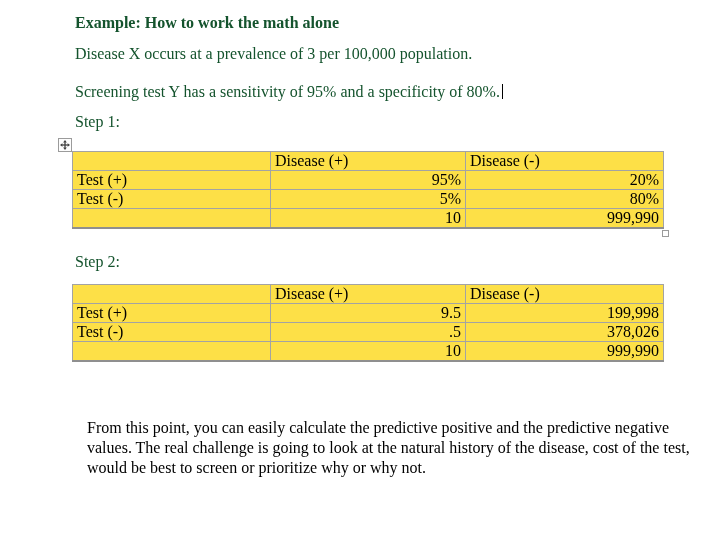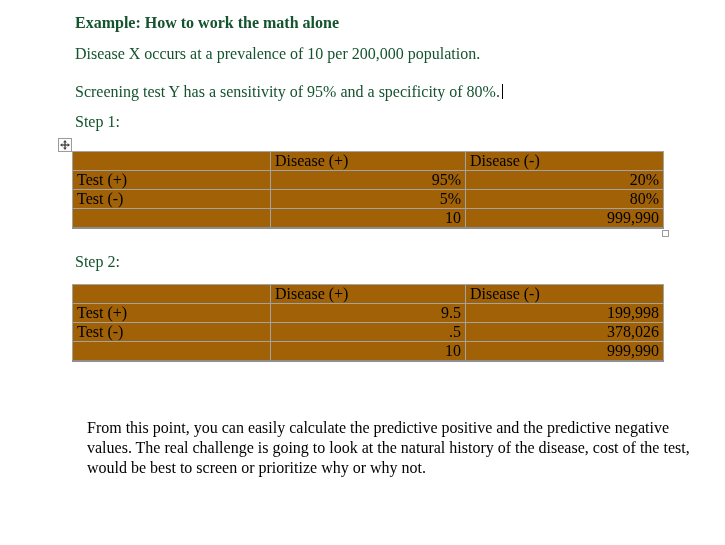--- a/index.html
+++ b/index.html
@@ -38,21 +38,21 @@
     vertical-align: -2px;
   }
 
   
   table.word-table {
     position: absolute;
     left: 72px;
     border-collapse: collapse;
     table-layout: fixed;
     width: 591px;
-    background: #a16207;
+    background: #fde047;
   }
   table.t1 { top: 151px; }
   table.t2 { top: 284px; }
   table.word-table td {
     border: 1px solid #a3a3a3;
     font-size: 16px;
     line-height: 18px;
     height: 19px;
     padding: 0 4px;
     overflow: hidden;
@@ -99,21 +99,21 @@
     white-space: nowrap;
   }
 </style>
 </head>
 <body>
 
 <div class="page">
 
   <div class="textline doc-title">Example: How to work the math alone</div>
 
-  <div class="textline p-prevalence">Disease X occurs at a prevalence of 10 per 200,000 population.</div>
+  <div class="textline p-prevalence">Disease X occurs at a prevalence of 3 per 100,000 population.</div>
 
   <div class="textline p-screening"><span>Screening test Y has a sensitivity of 95% and a specificity of 80%.</span><span class="caret"></span></div>
 
   <div class="textline step1-label">Step 1:</div>
 
   <div class="move-handle">
     <span style="display:flex;">
       <svg width="10" height="10" viewBox="0 0 12 12">
         <g fill="#3c3c3c">
           <rect x="5.25" y="2.6" width="1.5" height="6.8"></rect>

